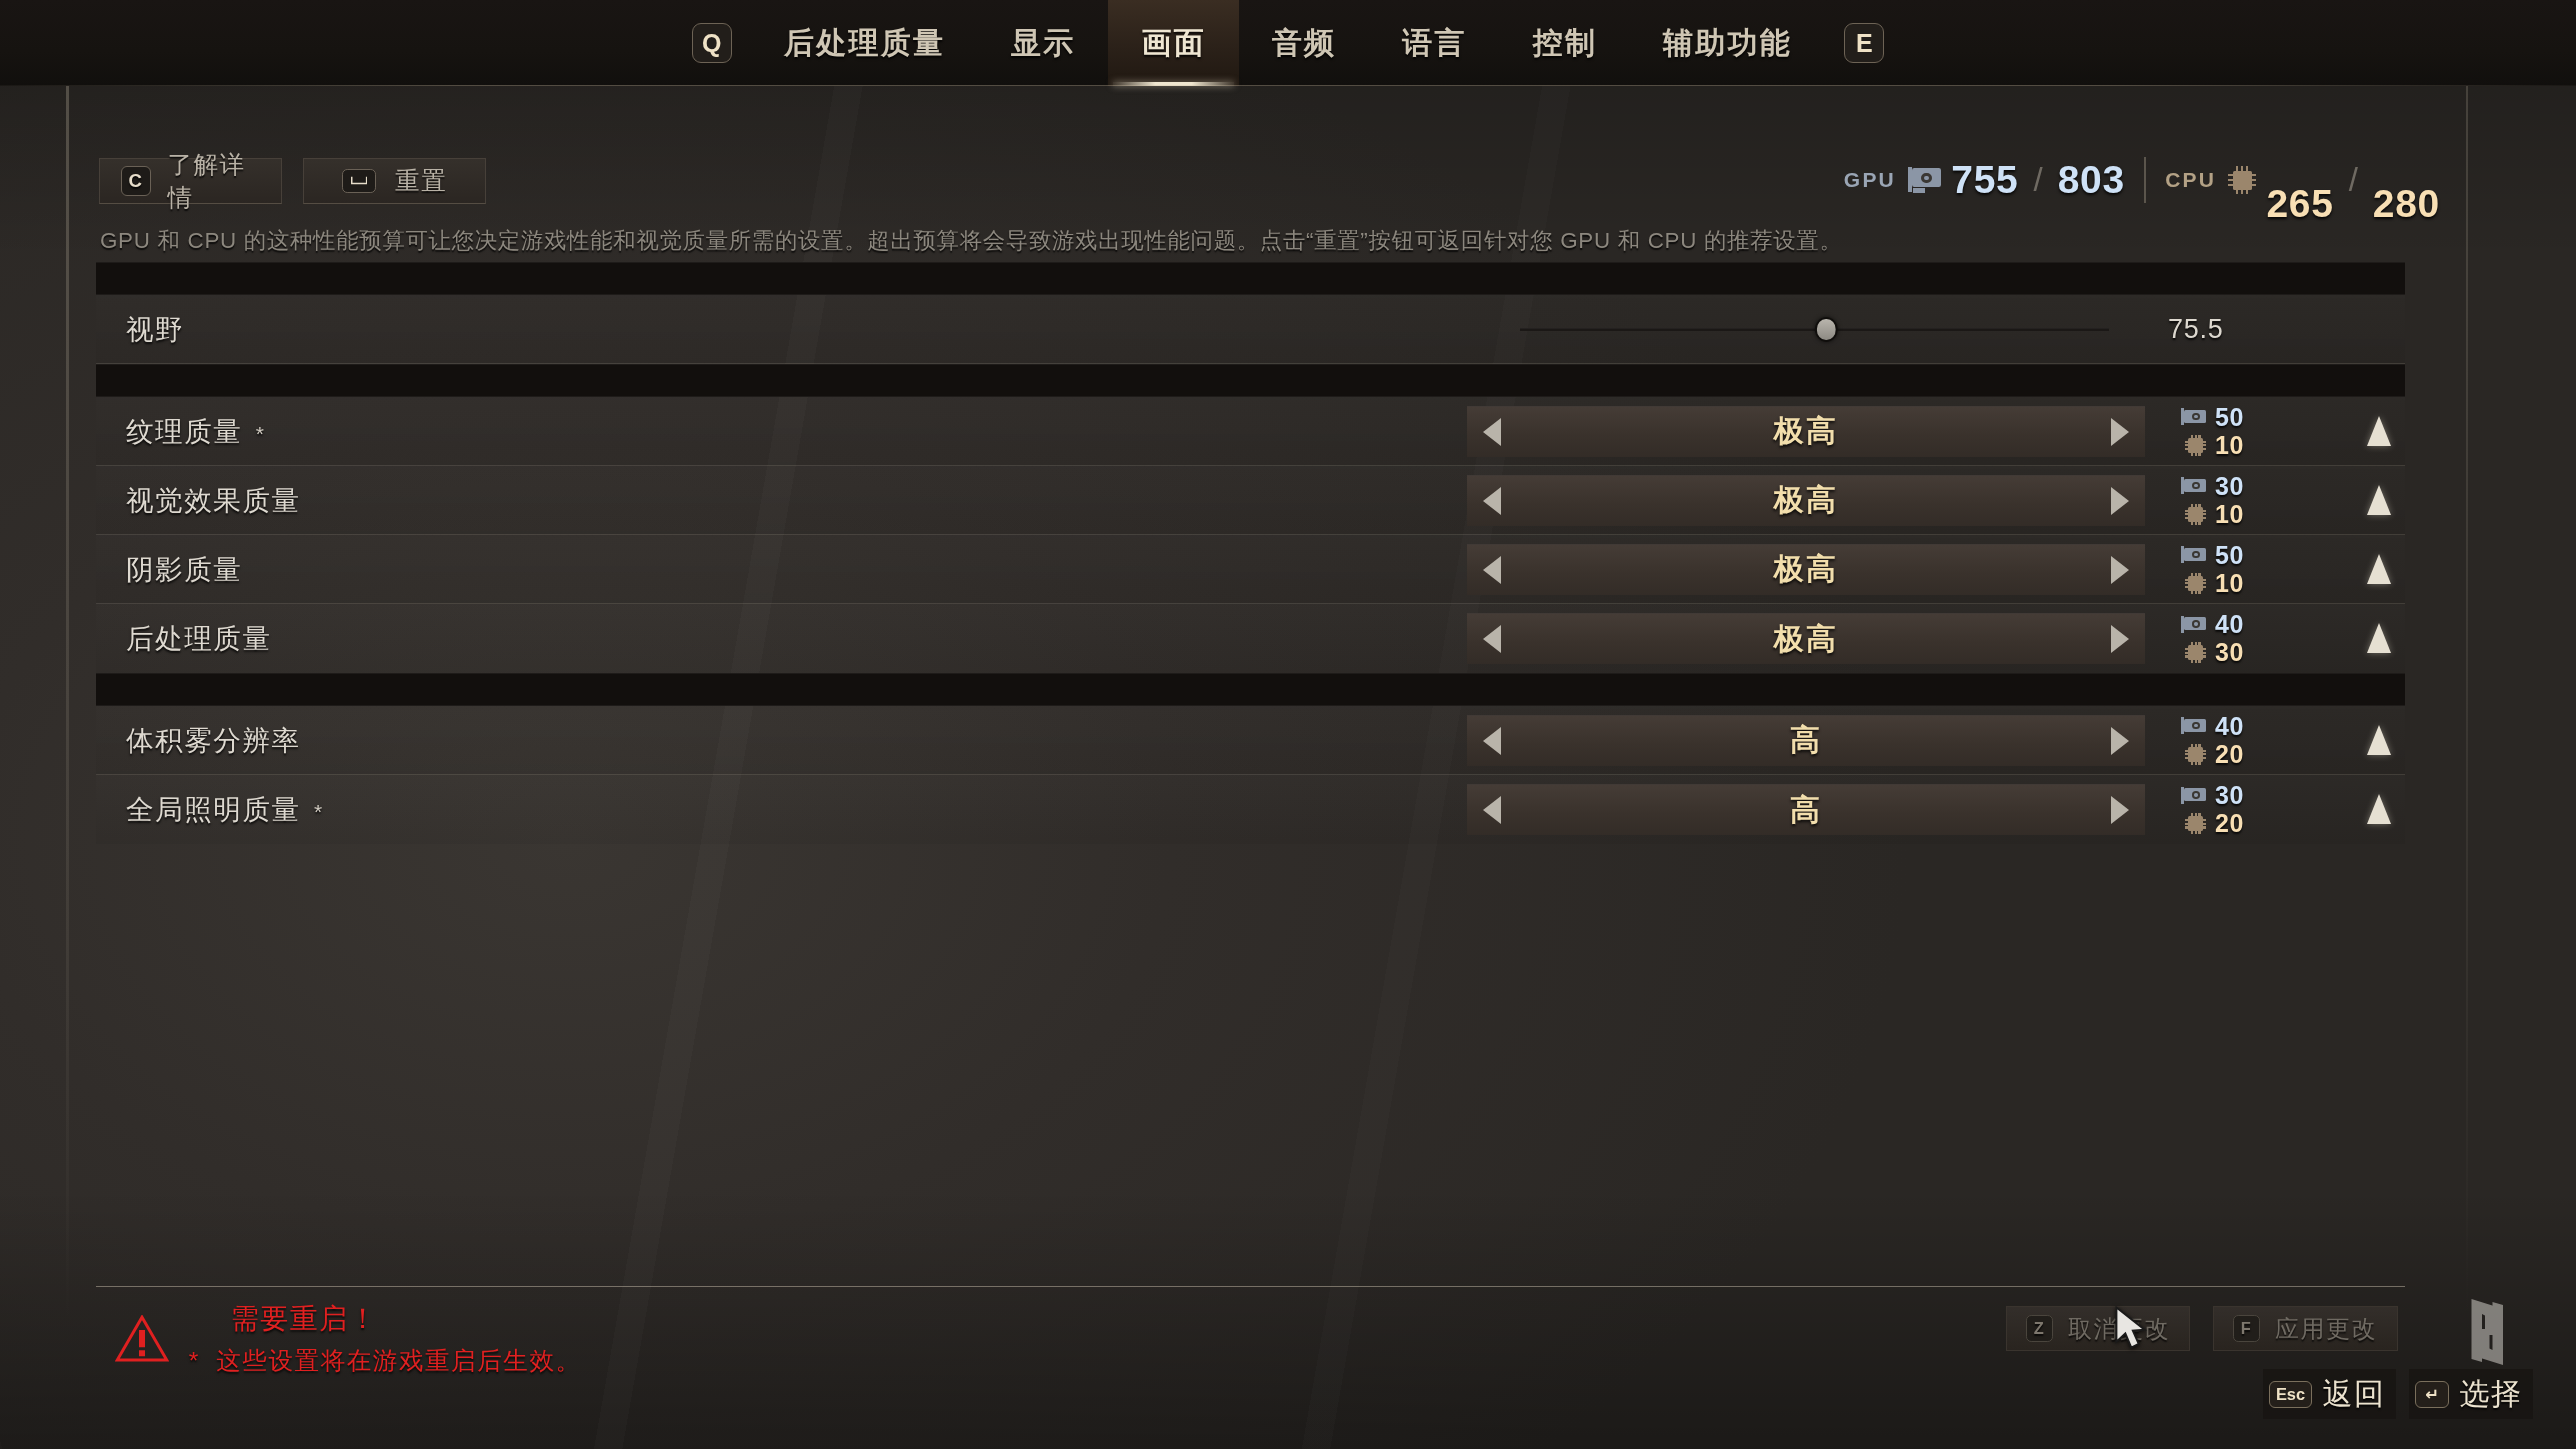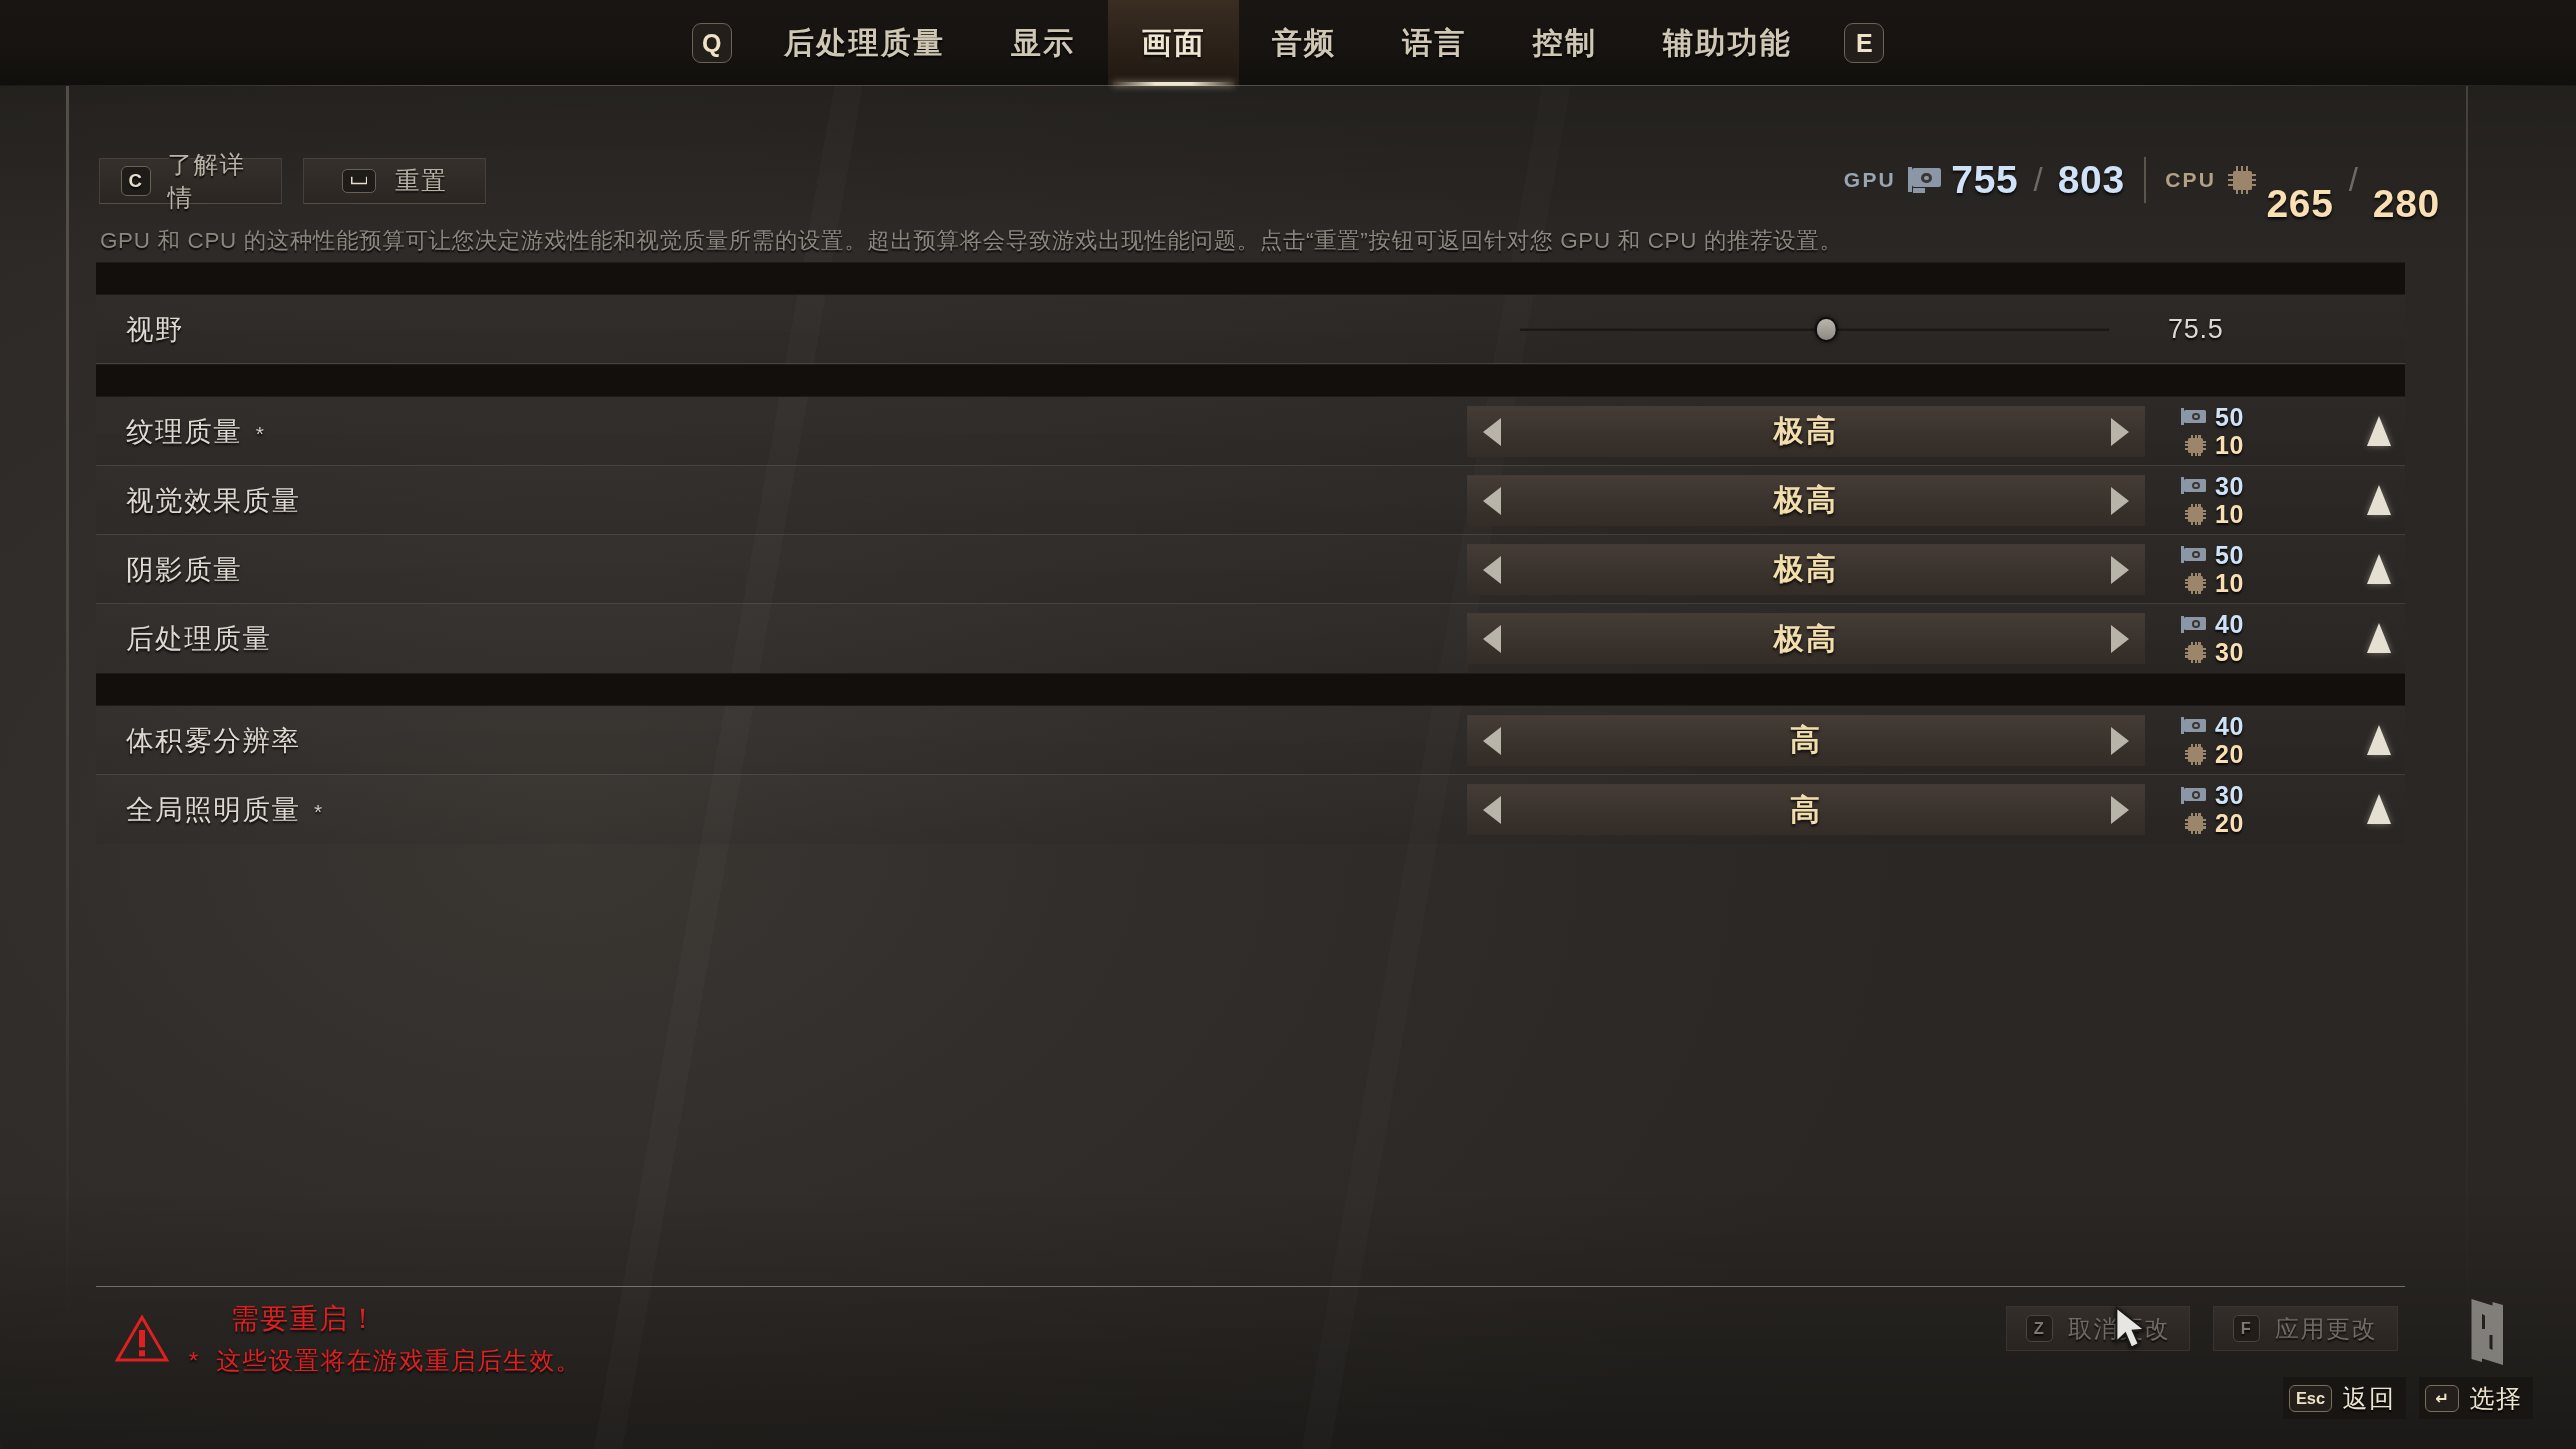--- a/index.html
+++ b/index.html
@@ -315,21 +315,21 @@
     display:flex; align-items:center; gap:10.4px;
     background:rgba(22,19,16,.72); padding:4.5px 10.4px 4.5px 6px;
   }
   .hint-key{
     min-width:34px; height:27px; border-radius:6px; padding:0 6px;
     border:1.5px solid #7a6f5c; background:#241f1a;
     color:#efe2c6; font-size:16.4px; font-weight:bold;
     display:flex; align-items:center; justify-content:center;
   }
   .hint-label{
-    font-size:25px; color:#ece3cf; letter-spacing:1.5px;
+    font-size:30px; color:#ece3cf; letter-spacing:1.5px;
     text-shadow:0 1.5px 1.5px rgba(0,0,0,.8);
   }
 </style>
 </head>
 <body>
 
 <div id="bg"></div>
 
 <div id="topbar">
   <div class="keycap" id="tabs-left-key">Q</div>

